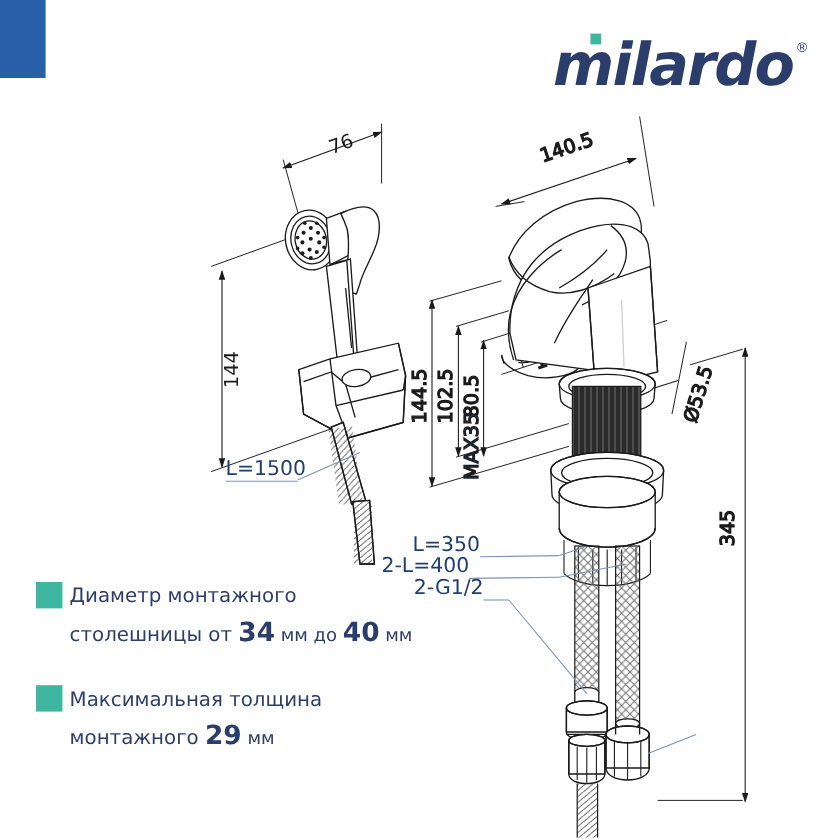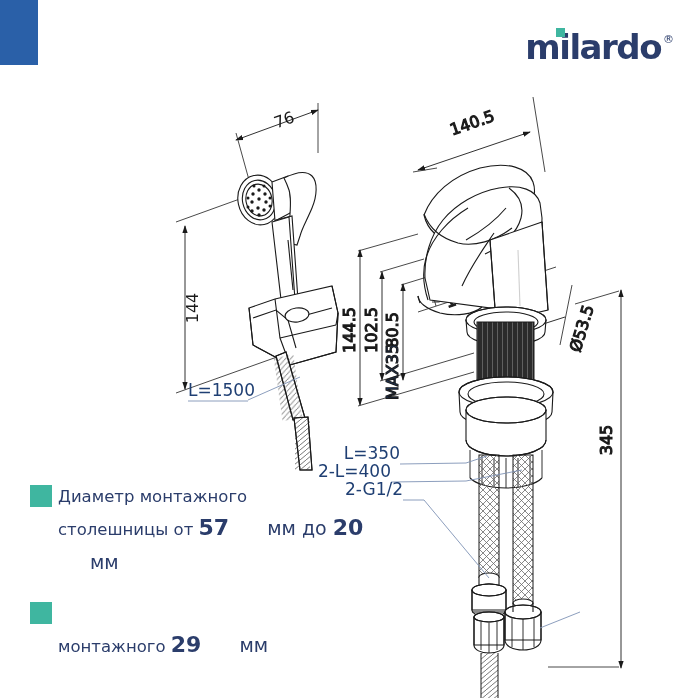--- a/index.html
+++ b/index.html
@@ -13,26 +13,27 @@
   #stage{position:absolute;left:0;top:0;width:700px;height:700px;}
   .corner-square{
     position:absolute;left:0;top:0;width:38px;height:65px;
   }
   .brand{
     position:absolute;right:26px;top:30px;
     display:flex;align-items:flex-start;
   }
   .brand-word{
     font-family:"DejaVu Sans", sans-serif;
-    font-size:34px;
+    font-size:49px;
     font-weight:700;
     letter-spacing:-1.5px;
     color:#2b3d6b;
     line-height:1;
     position:relative;
+    font-style:italic;
   }
   .brand-dot{
     position:absolute;
     width:9px;height:9px;
     left:31px;top:-2px;
   }
   .brand-reg{
     font-size:11px;
     color:#2b3d6b;
     margin-left:2px;
@@ -50,21 +51,21 @@
   .note-bullet{
     width:22px;height:22px;flex:0 0 22px;margin-top:2px;margin-right:6px;
   }
   .note-text{
     color:#2b3d6b;
     font-size:16.5px;
     line-height:1.65;
     font-family:"DejaVu Sans", sans-serif;
   }
   .note-text b{font-size:22px;font-weight:700;}
-  .note-text .u{font-size:19px;margin-left:32px;}
+  .note-text .u{font-size:15px;}
 </style>
 </head>
 <body>
 
 <div id="stage">
 
   <div class="corner-square" style="background: rgb(42, 96, 168);"></div>
 
   <div class="brand">
     <div class="brand-word" style="color: rgb(43, 61, 107);">
@@ -311,26 +312,26 @@
     <text x="391" y="477" fill="#1f3f73" font-family="DejaVu Sans, sans-serif" font-size="17" text-anchor="end">2-L=400</text>
     <text x="403" y="495" fill="#1f3f73" font-family="DejaVu Sans, sans-serif" font-size="17" text-anchor="end">2-G1/2</text>
   </svg>
 
   <div class="notes">
 
     <div class="note">
       <div class="note-bullet" style="background: rgb(63, 182, 160);"></div>
       <div class="note-text">
         <span>Диаметр монтажного</span><br>
-        <span>столешницы от </span><b>57</b><span class="u"> мм до </span><b>20</b><span class="u"> мм</span>
+        <span>столешницы от </span><b>34</b><span class="u"> мм до </span><b>40</b><span class="u"> мм</span>
       </div>
     </div>
 
     <div class="note">
       <div class="note-bullet" style="background: rgb(63, 182, 160);"></div>
       <div class="note-text">
-        <br>
+        <span>Максимальная толщина</span><br>
         <span>монтажного </span><b>29</b><span class="u"> мм</span>
       </div>
     </div>
 
   </div>
 </div>
 
 </body></html>

